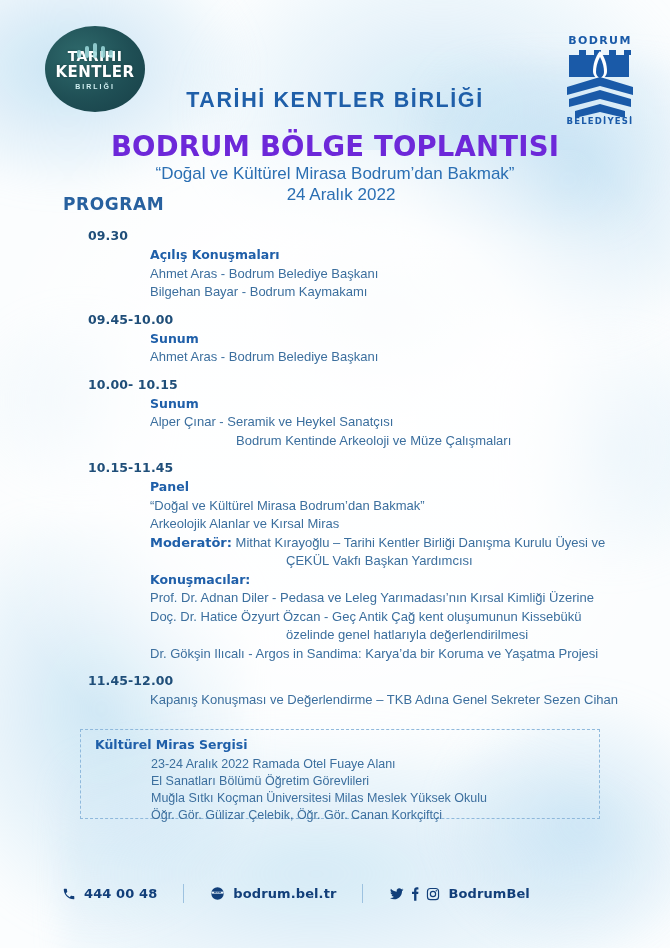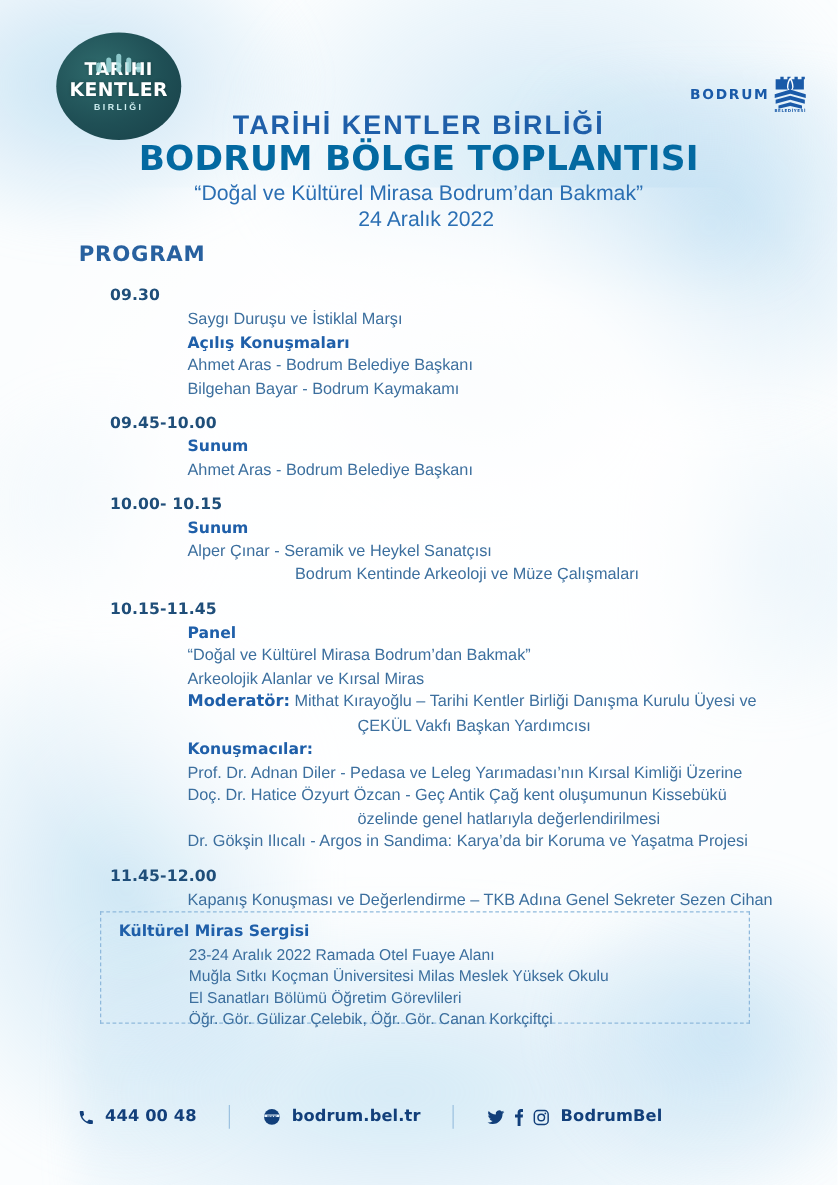--- a/index.html
+++ b/index.html
@@ -78,33 +78,33 @@
   .tkb-l1, .tkb-l2 {
     color:#ffffff; font-weight:bold; letter-spacing:.4px;
     font-family:"DejaVu Sans", sans-serif; line-height:1;
     text-shadow: 0 0 3px rgba(0,0,0,.25);
   }
   .tkb-l1 { font-size:14px; margin-top:0; }
   .tkb-l2 { font-size:15px; margin-top:2px; }
   .tkb-l3 { color:#cfeef0; font-size:7px; letter-spacing:2px; margin-top:3px; font-weight:bold; }
 
   .bod-logo {
-    position:absolute; right:22px; top:20px; width:96px; height:110px;
-    display:flex; flex-direction:row; align-items:center;
+    position:absolute; right:22px; top:34px; width:96px; height:110px;
+    display:flex; flex-direction:column; align-items:center;
   }
   .bod-top { color:#1a5aa8; font-size:11px; font-weight:bold; letter-spacing:1.4px; font-family:"DejaVu Sans",sans-serif; }
 
   .title-block { position:absolute; left:0; right:0; top:88px; text-align:center; }
   .t-line1 {
     color:#1f5fa9; font-size:21.5px; font-weight:bold; letter-spacing:1.6px;
     font-family:"Liberation Sans", sans-serif;
   }
   .t-line2 {
-    color:#0369a1; font-size:27.5px; font-weight:bold; letter-spacing:.2px;
-    font-family:"DejaVu Sans", sans-serif; margin-top:0; line-height:1.05;
+    color:#6d28d9; font-size:27.5px; font-weight:bold; letter-spacing:.2px;
+    font-family:"DejaVu Sans", sans-serif; margin-top:19px; line-height:1.05;
   }
   .t-line3 { color:#2b6fb3; font-size:17px; margin-top:3px; font-family:"Liberation Sans",sans-serif; }
   .t-line4 { color:#2b6fb3; font-size:17px; margin-top:1px; font-family:"Liberation Sans",sans-serif;margin-left:12px; }
 
   
   .program-title {
     position:absolute; left:63px; top:194px;
     color:#28619f; font-size:17px; font-weight:bold; letter-spacing:.6px;
     font-family:"DejaVu Sans", sans-serif;
   }
@@ -211,21 +211,20 @@
         <div class="t-line4">24 Aralık 2022</div>
       </div>
     </div>
 
     <div class="program-title">PROGRAM</div>
 
     <div class="schedule" id="schedule">
         <div class="slot">
           <div class="slot-time">09.30</div>
           <div class="slot-lines">
-            <div class="ln">Saygı Duruşu ve İstiklal Marşı</div>
             <div class="ln b">Açılış Konuşmaları</div>
             <div class="ln">Ahmet Aras - Bodrum Belediye Başkanı</div>
             <div class="ln">Bilgehan Bayar - Bodrum Kaymakamı</div>
           </div>
         </div>
         <div class="slot">
           <div class="slot-time">09.45-10.00</div>
           <div class="slot-lines">
             <div class="ln b">Sunum</div>
             <div class="ln">Ahmet Aras - Bodrum Belediye Başkanı</div>
@@ -259,22 +258,22 @@
           <div class="slot-lines">
             <div class="ln">Kapanış Konuşması ve Değerlendirme – TKB Adına Genel Sekreter Sezen Cihan</div>
           </div>
         </div>
       </div>
 
     <div class="exhibit">
       <div class="ex-title">Kültürel Miras Sergisi</div>
       <div class="ex-lines" id="exhibit-lines">
           <div class="ln">23-24 Aralık 2022 Ramada Otel Fuaye Alanı</div>
+          <div class="ln">El Sanatları Bölümü Öğretim Görevlileri</div>
           <div class="ln">Muğla Sıtkı Koçman Üniversitesi Milas Meslek Yüksek Okulu</div>
-          <div class="ln">El Sanatları Bölümü Öğretim Görevlileri</div>
           <div class="ln">Öğr. Gör. Gülizar Çelebik, Öğr. Gör. Canan Korkçiftçi</div>
         </div>
     </div>
 
     <div class="footer">
       <div class="fgroup">
         <span class="fico">
           <svg width="14" height="14" viewBox="0 0 24 24" fill="currentColor">
             <path d="M6.6 10.8c1.4 2.8 3.8 5.1 6.6 6.6l2.2-2.2c.3-.3.7-.4 1-.2 1.2.4 2.4.6 3.7.6.6 0 1 .4 1 1V20c0 .6-.4 1-1 1C10.6 21 3 13.4 3 4c0-.6.4-1 1-1h3.4c.6 0 1 .4 1 1 0 1.3.2 2.5.6 3.7.1.3 0 .7-.2 1l-2.2 2.1z"></path>
           </svg>

